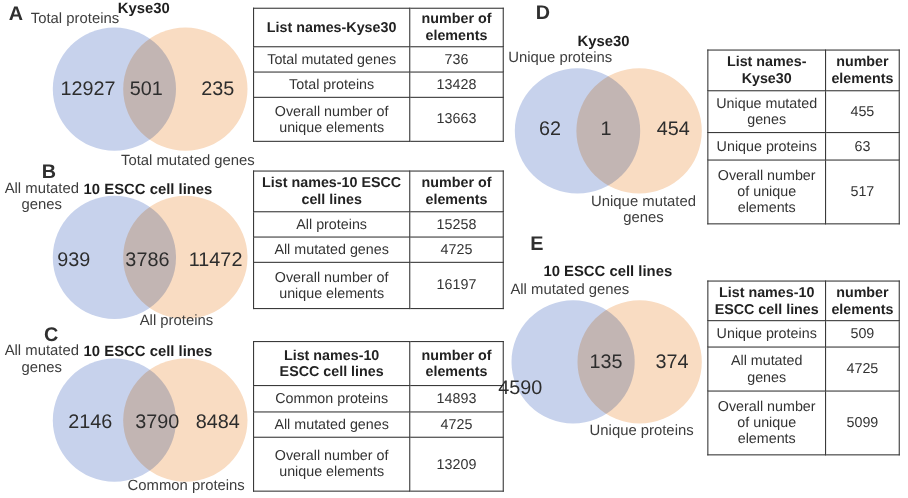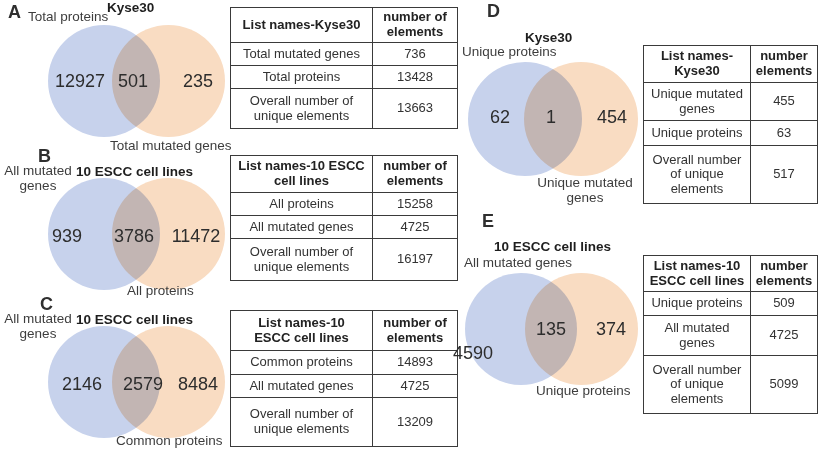--- a/index.html
+++ b/index.html
@@ -145,21 +145,21 @@
   </tbody>
     </table>
 
   <div class="panel-letter" style="left:40px; top:294px;">C</div>
   <div class="set-label centered" style="left:0px; top:311px; width:76px;">All mutated
 genes</div>
   <div class="venn-title" style="left:76px; top:312px;">10 ESCC cell lines</div>
   <div class="vcircle blue" style="left: 48px; top: 326px; width: 112px; height: 112px; background: rgb(199, 210, 236);"></div>
   <div class="vcircle orange" style="left: 112px; top: 326px; width: 113px; height: 112px; background: rgb(249, 220, 194);"></div>
   <div class="count" style="left:82px; top:384px;">2146</div>
-  <div class="count" style="left:143px; top:384px;">2579</div>
+  <div class="count" style="left:143px; top:384px;">3790</div>
   <div class="count" style="left:198px; top:384px;">8484</div>
   <div class="set-label" style="left:116px; top:433px;">Common proteins</div>
 
   <table class="datatable" style="left:230px; top:310px; width:227px;">
     <colgroup>
         <col style="width:142px">
         <col style="width:85px">
       </colgroup>
     <tbody>
         <tr style="height:40px;">

